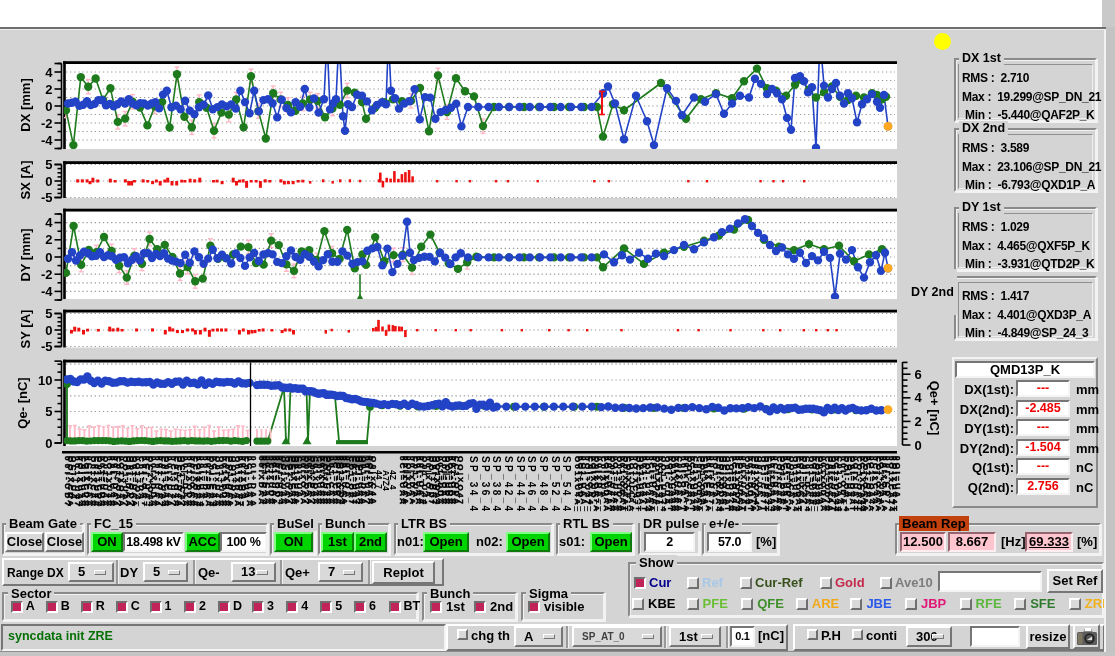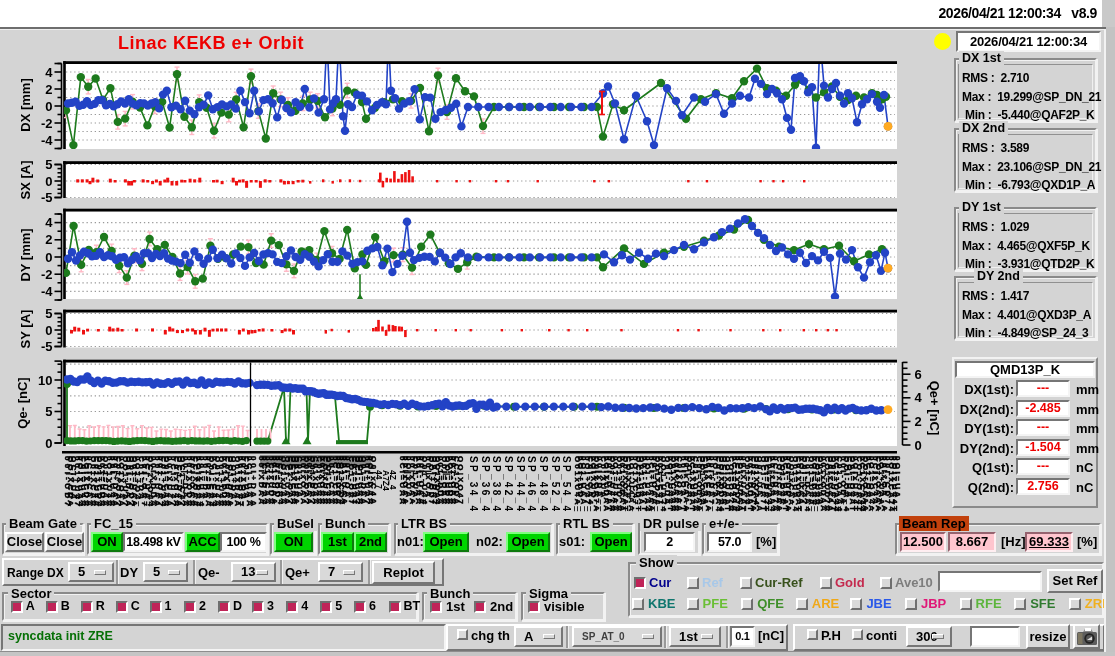--- a/index.html
+++ b/index.html
@@ -1,19 +1,17 @@
 <!DOCTYPE html>
 <html><head><meta charset="utf-8"><style>*{margin:0;padding:0} body{font-family:"Liberation Sans",sans-serif;}</style></head><body>
 <div style="position:relative;width:1115px;height:656px;background:#d4d4d4;overflow:hidden">
     <div style="position:absolute;left:0;top:0;width:1102px;height:27px;background:#ffffff;"></div>
-    <div style="position:absolute;left:800px;top:5px;width:297px;text-align:right;font-size:14px;font-weight:bold;letter-spacing:-0.4px;white-space:nowrap">2026/04/21 12:00:34&nbsp;&nbsp; v8.9</div>
     <div style="position:absolute;left:1102px;top:0;width:13px;height:27px;background:#c9c9c9;"></div>
     <div style="position:absolute;left:0;top:27px;width:1115px;height:2px;background:#6e6e6e;"></div>
     <div style="position:absolute;left:0;top:29px;width:1115px;height:1px;background:#efefef;"></div>
-    <div style="position:absolute;left:118px;top:33px;font-size:18px;font-weight:bold;color:#ee0000;white-space:nowrap;letter-spacing:0.5px;">Linac KEKB e+ Orbit</div>
     <svg width="1115" height="656" style="position:absolute;left:0;top:0" font-family="Liberation Sans, sans-serif">
       <defs>
         <clipPath id="cdx">
           <rect x="64" y="64" width="833" height="85"></rect>
         </clipPath>
         <clipPath id="csx">
           <rect x="64" y="164" width="833" height="34"></rect>
         </clipPath>
         <clipPath id="cdy">
           <rect x="64" y="211.5" width="833" height="87.5"></rect>
@@ -1556,43 +1554,40 @@
       <text x="872.6" y="456" font-size="8" font-weight="bold" stroke="#000" stroke-width="0.45" transform="rotate(90 872.6 456)" textLength="55">0CIxC4A_</text>
       <text x="875.8" y="456" font-size="8" font-weight="bold" stroke="#000" stroke-width="0.45" transform="rotate(90 875.8 456)" textLength="55">CO|-OAAA</text>
       <text x="879.0" y="456" font-size="8" font-weight="bold" stroke="#000" stroke-width="0.45" transform="rotate(90 879.0 456)" textLength="55">0O1+UAA_</text>
       <text x="882.2" y="456" font-size="8" font-weight="bold" stroke="#000" stroke-width="0.45" transform="rotate(90 882.2 456)" textLength="55">00lxOA_A</text>
       <text x="885.4" y="456" font-size="8" font-weight="bold" stroke="#000" stroke-width="0.45" transform="rotate(90 885.4 456)" textLength="55">00I-CD7_</text>
       <text x="888.6" y="456" font-size="8" font-weight="bold" stroke="#000" stroke-width="0.45" transform="rotate(90 888.6 456)" textLength="55">0O1xCA74</text>
       <text x="891.8" y="456" font-size="8" font-weight="bold" stroke="#000" stroke-width="0.45" transform="rotate(90 891.8 456)" textLength="55">0OIxU44T</text>
       <text x="895.0" y="456" font-size="8" font-weight="bold" stroke="#000" stroke-width="0.45" transform="rotate(90 895.0 456)" textLength="55">0OI=UA__</text>
     </svg>
     <div style="position:absolute;left:934px;top:33px;width:17px;height:17px;border-radius:50%;background:#ffff00;"></div>
-    <div style="position:absolute;left:956px;top:31px;width:145px;height:21px;box-sizing:border-box;background:#ffffff;border-top:2px solid #767676;border-left:2px solid #767676;border-right:2px solid #f4f4f4;border-bottom:2px solid #f4f4f4;display:flex;align-items:center;justify-content:center;font-weight:bold;color:#000;font-size:13px;letter-spacing:-0.2px;">
-      <span style="margin-top:-1px">2026/04/21 12:00:34</span>
-    </div>
     <div style="position:absolute;left:954px;top:58px;width:143px;height:64px;box-sizing:border-box;border:2px solid;border-color:#8a8a8a #f2f2f2 #f2f2f2 #8a8a8a;box-shadow:inset 1px 1px 0 #f2f2f2, 1px 1px 0 #f2f2f2;"></div>
     <div style="position:absolute;left:959px;top:51px;background:#d4d4d4;padding:0 3px;font-size:12.5px;font-weight:bold;white-space:nowrap;z-index:3">DX 1st</div>
     <div style="position:absolute;left:958px;top:64px;width:135px;height:55px;box-sizing:border-box;border:1px solid;border-color:#909090 #f0f0f0 #f0f0f0 #909090;"></div>
     <div style="position:absolute;left:962px;top:71px;width:127px;font-size:12px;font-weight:bold;letter-spacing:-0.3px;white-space:pre">RMS :  2.710</div>
     <div style="position:absolute;left:962px;top:89.5px;width:127px;font-size:12px;font-weight:bold;letter-spacing:-0.3px;white-space:pre">Max :  19.299@SP_DN_21</div>
     <div style="position:absolute;left:962px;top:108.0px;width:127px;font-size:12px;font-weight:bold;letter-spacing:-0.3px;white-space:pre"> Min :  -5.440@QAF2P_K</div>
     <div style="position:absolute;left:954px;top:128px;width:143px;height:64px;box-sizing:border-box;border:2px solid;border-color:#8a8a8a #f2f2f2 #f2f2f2 #8a8a8a;box-shadow:inset 1px 1px 0 #f2f2f2, 1px 1px 0 #f2f2f2;"></div>
     <div style="position:absolute;left:959px;top:121px;background:#d4d4d4;padding:0 3px;font-size:12.5px;font-weight:bold;white-space:nowrap;z-index:3">DX 2nd</div>
     <div style="position:absolute;left:958px;top:134px;width:135px;height:55px;box-sizing:border-box;border:1px solid;border-color:#909090 #f0f0f0 #f0f0f0 #909090;"></div>
     <div style="position:absolute;left:962px;top:141px;width:127px;font-size:12px;font-weight:bold;letter-spacing:-0.3px;white-space:pre">RMS :  3.589</div>
     <div style="position:absolute;left:962px;top:159.5px;width:127px;font-size:12px;font-weight:bold;letter-spacing:-0.3px;white-space:pre">Max :  23.106@SP_DN_21</div>
     <div style="position:absolute;left:962px;top:178.0px;width:127px;font-size:12px;font-weight:bold;letter-spacing:-0.3px;white-space:pre"> Min :  -6.793@QXD1P_A</div>
     <div style="position:absolute;left:954px;top:207px;width:143px;height:64px;box-sizing:border-box;border:2px solid;border-color:#8a8a8a #f2f2f2 #f2f2f2 #8a8a8a;box-shadow:inset 1px 1px 0 #f2f2f2, 1px 1px 0 #f2f2f2;"></div>
     <div style="position:absolute;left:959px;top:200px;background:#d4d4d4;padding:0 3px;font-size:12.5px;font-weight:bold;white-space:nowrap;z-index:3">DY 1st</div>
     <div style="position:absolute;left:958px;top:213px;width:135px;height:55px;box-sizing:border-box;border:1px solid;border-color:#909090 #f0f0f0 #f0f0f0 #909090;"></div>
     <div style="position:absolute;left:962px;top:220px;width:127px;font-size:12px;font-weight:bold;letter-spacing:-0.3px;white-space:pre">RMS :  1.029</div>
     <div style="position:absolute;left:962px;top:238.5px;width:127px;font-size:12px;font-weight:bold;letter-spacing:-0.3px;white-space:pre">Max :  4.465@QXF5P_K</div>
     <div style="position:absolute;left:962px;top:257.0px;width:127px;font-size:12px;font-weight:bold;letter-spacing:-0.3px;white-space:pre"> Min :  -3.931@QTD2P_K</div>
     <div style="position:absolute;left:954px;top:276px;width:143px;height:64px;box-sizing:border-box;border:2px solid;border-color:#8a8a8a #f2f2f2 #f2f2f2 #8a8a8a;box-shadow:inset 1px 1px 0 #f2f2f2, 1px 1px 0 #f2f2f2;"></div>
-    <div style="position:absolute;left:974px;top:269px;background:#d4d4d4;padding:0 3px;font-size:12.5px;font-weight:bold;white-space:nowrap;z-index:3">DY 2nd</div>
+    <div style="position:absolute;left:908px;top:269px;background:#d4d4d4;padding:16px 3px;font-size:12.5px;font-weight:bold;white-space:nowrap;z-index:3">DY 2nd</div>
     <div style="position:absolute;left:958px;top:282px;width:135px;height:55px;box-sizing:border-box;border:1px solid;border-color:#909090 #f0f0f0 #f0f0f0 #909090;"></div>
     <div style="position:absolute;left:962px;top:289px;width:127px;font-size:12px;font-weight:bold;letter-spacing:-0.3px;white-space:pre">RMS :  1.417</div>
     <div style="position:absolute;left:962px;top:307.5px;width:127px;font-size:12px;font-weight:bold;letter-spacing:-0.3px;white-space:pre">Max :  4.401@QXD3P_A</div>
     <div style="position:absolute;left:962px;top:326.0px;width:127px;font-size:12px;font-weight:bold;letter-spacing:-0.3px;white-space:pre"> Min :  -4.849@SP_24_3</div>
     <div style="position:absolute;left:952px;top:357px;width:146px;height:151px;box-sizing:border-box;border:2px solid;border-color:#f2f2f2 #8a8a8a #8a8a8a #f2f2f2;"></div>
     <div style="position:absolute;left:955px;top:361px;width:140px;height:17px;box-sizing:border-box;background:#ffffff;border-top:2px solid #767676;border-left:2px solid #767676;border-right:2px solid #f4f4f4;border-bottom:2px solid #f4f4f4;display:flex;align-items:center;justify-content:center;font-weight:bold;color:#000;font-size:13px;">
       <span style="margin-top:-1px">QMD13P_K</span>
     </div>
     <div style="position:absolute;left:952px;top:382px;width:62px;text-align:right;font-size:13px;font-weight:bold">DX(1st):</div>
     <div style="position:absolute;left:1016px;top:380px;width:54px;height:17px;box-sizing:border-box;background:#ffffff;border-top:2px solid #767676;border-left:2px solid #767676;border-right:2px solid #f4f4f4;border-bottom:2px solid #f4f4f4;display:flex;align-items:center;justify-content:center;font-size:12.5px;font-weight:bold;color:#ee0000;">
@@ -1773,21 +1768,21 @@
     <div style="position:absolute;left:755px;top:575px;font-size:13px;font-weight:bold;color:#38511c;white-space:nowrap;">Cur-Ref</div>
     <div style="position:absolute;left:820px;top:577px;width:12px;height:12px;box-sizing:border-box;background:#d9d9d9;border-top:2px solid #ffffff;border-left:2px solid #ffffff;border-right:2px solid #6f6f6f;border-bottom:2px solid #6f6f6f;"></div>
     <div style="position:absolute;left:835px;top:575px;font-size:13px;font-weight:bold;color:#c42a4e;white-space:nowrap;">Gold</div>
     <div style="position:absolute;left:880px;top:577px;width:12px;height:12px;box-sizing:border-box;background:#d9d9d9;border-top:2px solid #ffffff;border-left:2px solid #ffffff;border-right:2px solid #6f6f6f;border-bottom:2px solid #6f6f6f;"></div>
     <div style="position:absolute;left:895px;top:575px;font-size:13px;font-weight:bold;color:#7d7d7d;white-space:nowrap;">Ave10</div>
     <div style="position:absolute;left:938px;top:571px;width:104px;height:21px;box-sizing:border-box;background:#ffffff;border-top:2px solid #767676;border-left:2px solid #767676;border-right:2px solid #f4f4f4;border-bottom:2px solid #f4f4f4;"></div>
     <div style="position:absolute;left:1047px;top:569px;width:56px;height:24px;box-sizing:border-box;background:#d9d9d9;border-top:2px solid #ffffff;border-left:2px solid #ffffff;border-right:2px solid #767676;border-bottom:2px solid #767676;display:flex;align-items:center;justify-content:center;font-weight:bold;color:#000;font-size:13px;">
       <span style="margin-top:-1px">Set Ref</span>
     </div>
     <div style="position:absolute;left:632px;top:598px;width:12px;height:12px;box-sizing:border-box;background:#d9d9d9;border-top:2px solid #ffffff;border-left:2px solid #ffffff;border-right:2px solid #6f6f6f;border-bottom:2px solid #6f6f6f;"></div>
-    <div style="position:absolute;left:648px;top:596px;font-size:13px;font-weight:bold;color:#0f766e;white-space:nowrap;">KBE</div>
+    <div style="position:absolute;left:648px;top:596px;font-size:13px;font-weight:bold;color:#000000;white-space:nowrap;">KBE</div>
     <div style="position:absolute;left:686.6px;top:598px;width:12px;height:12px;box-sizing:border-box;background:#d9d9d9;border-top:2px solid #ffffff;border-left:2px solid #ffffff;border-right:2px solid #6f6f6f;border-bottom:2px solid #6f6f6f;"></div>
     <div style="position:absolute;left:702.6px;top:596px;font-size:13px;font-weight:bold;color:#6abf35;white-space:nowrap;">PFE</div>
     <div style="position:absolute;left:741.2px;top:598px;width:12px;height:12px;box-sizing:border-box;background:#d9d9d9;border-top:2px solid #ffffff;border-left:2px solid #ffffff;border-right:2px solid #6f6f6f;border-bottom:2px solid #6f6f6f;"></div>
     <div style="position:absolute;left:757.2px;top:596px;font-size:13px;font-weight:bold;color:#3f8f2a;white-space:nowrap;">QFE</div>
     <div style="position:absolute;left:795.8000000000001px;top:598px;width:12px;height:12px;box-sizing:border-box;background:#d9d9d9;border-top:2px solid #ffffff;border-left:2px solid #ffffff;border-right:2px solid #6f6f6f;border-bottom:2px solid #6f6f6f;"></div>
     <div style="position:absolute;left:811.8000000000001px;top:596px;font-size:13px;font-weight:bold;color:#f0a818;white-space:nowrap;">ARE</div>
     <div style="position:absolute;left:850.4000000000001px;top:598px;width:12px;height:12px;box-sizing:border-box;background:#d9d9d9;border-top:2px solid #ffffff;border-left:2px solid #ffffff;border-right:2px solid #6f6f6f;border-bottom:2px solid #6f6f6f;"></div>
     <div style="position:absolute;left:866.4000000000001px;top:596px;font-size:13px;font-weight:bold;color:#2a58e8;white-space:nowrap;">JBE</div>
     <div style="position:absolute;left:905.0000000000001px;top:598px;width:12px;height:12px;box-sizing:border-box;background:#d9d9d9;border-top:2px solid #ffffff;border-left:2px solid #ffffff;border-right:2px solid #6f6f6f;border-bottom:2px solid #6f6f6f;"></div>
     <div style="position:absolute;left:921.0000000000001px;top:596px;font-size:13px;font-weight:bold;color:#e01878;white-space:nowrap;">JBP</div>

